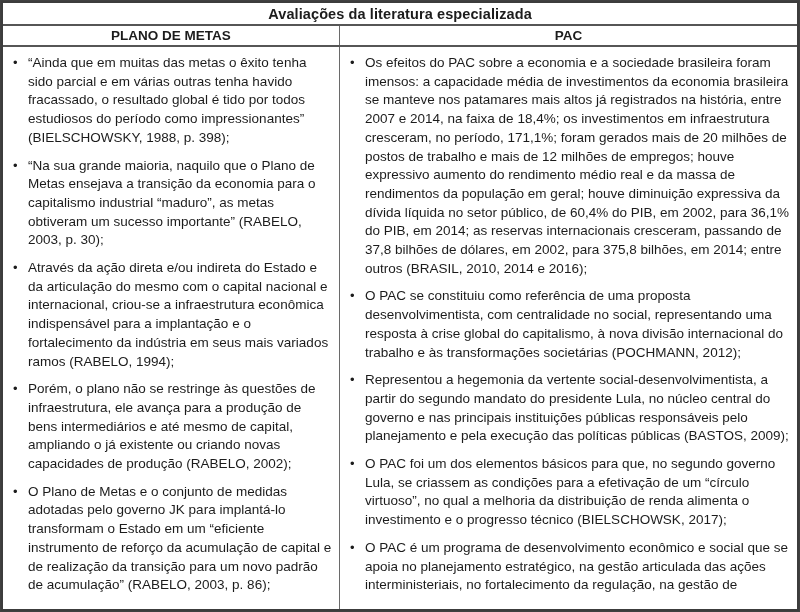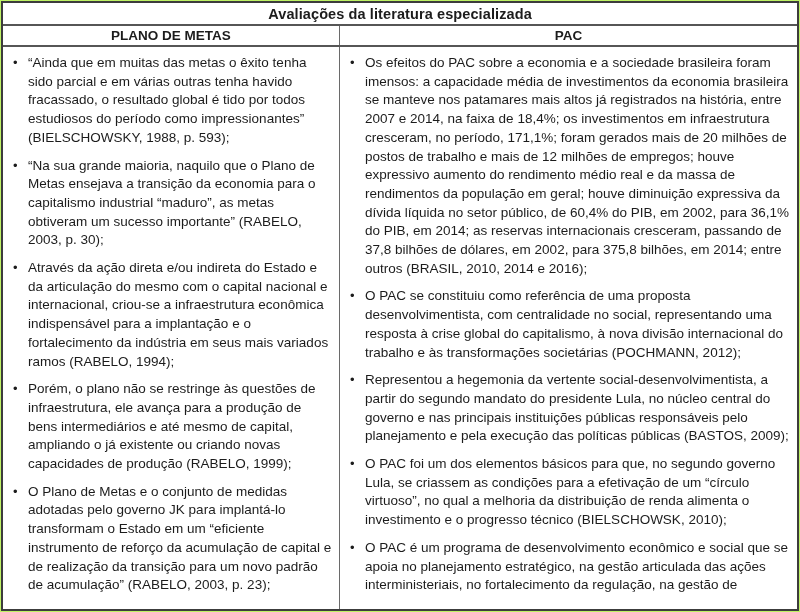--- a/index.html
+++ b/index.html
@@ -9,21 +9,21 @@
     color: #1c1c1c;
     width: 800px;
     height: 612px;
     overflow: hidden;
   }
   .page {
     width: 800px;
     height: 612px;
     padding: 1px;
     overflow: hidden;
-    background: #bef264;
+    background: #404040;
   }
   .table {
     width: 798px;
     height: 610px;
     border: 2px solid #3c3c3c;
     display: flex;
     flex-direction: column;
     overflow: hidden;
     background: #fff;
   }
@@ -93,57 +93,57 @@
     <div class="header-row">
       <div class="header-cell left">PLANO DE METAS</div>
       <div class="header-cell right">PAC</div>
     </div>
 
     <div class="body-row">
       <div class="body-cell left">
         <ul class="bullets">
             <li>
               <span class="bullet">•</span>
-              <span class="item-text">“Ainda que em muitas das metas o êxito tenha sido parcial e em várias outras tenha havido fracassado, o resultado global é tido por todos estudiosos do período como impressionantes” (BIELSCHOWSKY, 1988, p. 593);</span>
+              <span class="item-text">“Ainda que em muitas das metas o êxito tenha sido parcial e em várias outras tenha havido fracassado, o resultado global é tido por todos estudiosos do período como impressionantes” (BIELSCHOWSKY, 1988, p. 398);</span>
             </li>
             <li>
               <span class="bullet">•</span>
               <span class="item-text">“Na sua grande maioria, naquilo que o Plano de Metas ensejava a transição da economia para o capitalismo industrial “maduro”, as metas obtiveram um sucesso importante” (RABELO, 2003, p. 30);</span>
             </li>
             <li>
               <span class="bullet">•</span>
               <span class="item-text">Através da ação direta e/ou indireta do Estado e da articulação do mesmo com o capital nacional e internacional, criou-se a infraestrutura econômica indispensável para a implantação e o fortalecimento da indústria em seus mais variados ramos (RABELO, 1994);</span>
             </li>
             <li>
               <span class="bullet">•</span>
-              <span class="item-text">Porém, o plano não se restringe às questões de infraestrutura, ele avança para a produção de bens intermediários e até mesmo de capital, ampliando o já existente ou criando novas capacidades de produção (RABELO, 1999);</span>
+              <span class="item-text">Porém, o plano não se restringe às questões de infraestrutura, ele avança para a produção de bens intermediários e até mesmo de capital, ampliando o já existente ou criando novas capacidades de produção (RABELO, 2002);</span>
             </li>
             <li>
               <span class="bullet">•</span>
-              <span class="item-text">O Plano de Metas e o conjunto de medidas adotadas pelo governo JK para implantá-lo transformam o Estado em um “eficiente instrumento de reforço da acumulação de capital e de realização da transição para um novo padrão de acumulação” (RABELO, 2003, p. 23);</span>
+              <span class="item-text">O Plano de Metas e o conjunto de medidas adotadas pelo governo JK para implantá-lo transformam o Estado em um “eficiente instrumento de reforço da acumulação de capital e de realização da transição para um novo padrão de acumulação” (RABELO, 2003, p. 86);</span>
             </li>
           </ul>
       </div>
       <div class="body-cell right">
         <ul class="bullets">
             <li>
               <span class="bullet">•</span>
               <span class="item-text">Os efeitos do PAC sobre a economia e a sociedade brasileira foram imensos: a capacidade média de investimentos da economia brasileira se manteve nos patamares mais altos já registrados na história, entre 2007 e 2014, na faixa de 18,4%; os investimentos em infraestrutura cresceram, no período, 171,1%; foram gerados mais de 20 milhões de postos de trabalho e mais de 12 milhões de empregos; houve expressivo aumento do rendimento médio real e da massa de rendimentos da população em geral; houve diminuição expressiva da dívida líquida no setor público, de 60,4% do PIB, em 2002, para 36,1% do PIB, em 2014; as reservas internacionais cresceram, passando de 37,8 bilhões de dólares, em 2002, para 375,8 bilhões, em 2014; entre outros (BRASIL, 2010, 2014 e 2016);</span>
             </li>
             <li>
               <span class="bullet">•</span>
               <span class="item-text">O PAC se constituiu como referência de uma proposta desenvolvimentista, com centralidade no social, representando uma resposta à crise global do capitalismo, à nova divisão internacional do trabalho e às transformações societárias (POCHMANN, 2012);</span>
             </li>
             <li>
               <span class="bullet">•</span>
               <span class="item-text">Representou a hegemonia da vertente social-desenvolvimentista, a partir do segundo mandato do presidente Lula, no núcleo central do governo e nas principais instituições públicas responsáveis pelo planejamento e pela execução das políticas públicas (BASTOS, 2009);</span>
             </li>
             <li>
               <span class="bullet">•</span>
-              <span class="item-text">O PAC foi um dos elementos básicos para que, no segundo governo Lula, se criassem as condições para a efetivação de um “círculo virtuoso”, no qual a melhoria da distribuição de renda alimenta o investimento e o progresso técnico (BIELSCHOWSK, 2010);</span>
+              <span class="item-text">O PAC foi um dos elementos básicos para que, no segundo governo Lula, se criassem as condições para a efetivação de um “círculo virtuoso”, no qual a melhoria da distribuição de renda alimenta o investimento e o progresso técnico (BIELSCHOWSK, 2017);</span>
             </li>
             <li>
               <span class="bullet">•</span>
               <span class="item-text">O PAC é um programa de desenvolvimento econômico e social que se apoia no planejamento estratégico, na gestão articulada das ações interministeriais, no fortalecimento da regulação, na gestão de</span>
             </li>
           </ul>
       </div>
     </div>
 
   </div>

